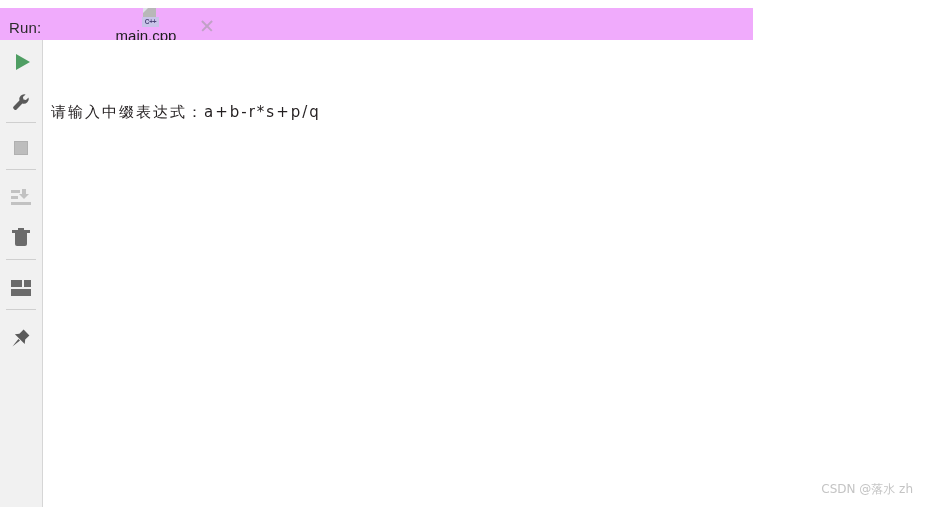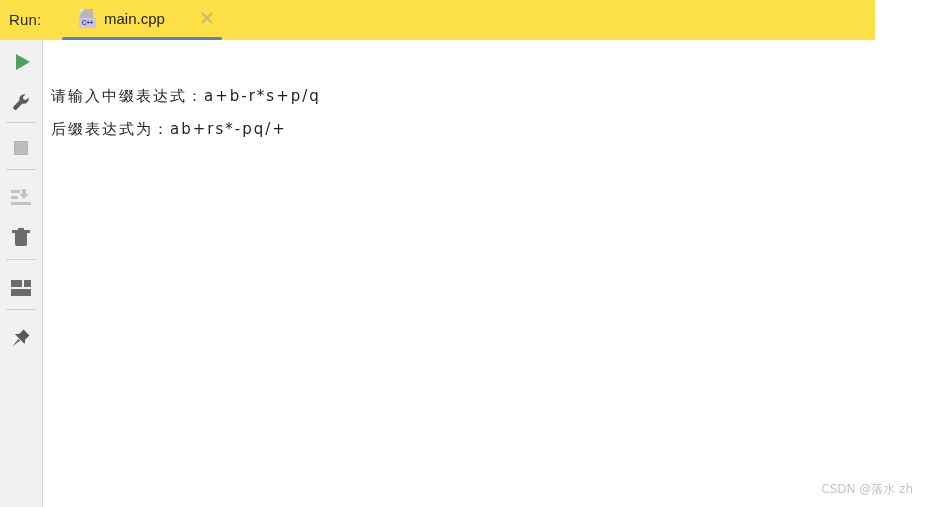--- a/index.html
+++ b/index.html
@@ -18,24 +18,24 @@
     position: relative;
     width: 933px;
     height: 507px;
     background: #ffffff;
   }
 
   
   .header {
     position: absolute;
     left: 0;
-    top: 0;
-    width: 875px;
+    top: 8px;
+    width: 753px;
     height: 40px;
-    background: #fde047;
+    background: #f0abfc;
     box-sizing: border-box;
   }
 
   .run-label {
     position: absolute;
     left: 9px;
     top: 11px;
     font-size: 15px;
     color: #2b2b2b;
     font-family: "Liberation Sans", sans-serif;
@@ -52,20 +52,21 @@
   }
 
   .tab-inner {
     position: absolute;
     left: 0;
     top: 0;
     width: 160px;
     height: 37px;
     display: flex;
     align-items: center;
+    flex-direction: column;
   }
 
   .tab-underline {
     position: absolute;
     left: 0;
     bottom: 0;
     width: 160px;
     height: 3px;
     background: #4a86c8;
     border-radius: 1.5px;
@@ -286,21 +287,21 @@
     top: 80px;
     color: #231f20;
   }
   .line-exit {
     top: 146px;
     color: #000080;
     font-weight: bold;
     letter-spacing: 0.6px;
   }
 
-  .cn { font-family: "DejaVu Sans", sans-serif; letter-spacing: 2px; }
+  .cn { font-family: "DejaVu Sans", sans-serif; letter-spacing: 2px; margin-top: 16px; }
 
   .watermark {
     position: absolute;
     right: 20px;
     bottom: 9px;
     font-size: 12px;
     color: #c4c4c4;
     font-family: "DejaVu Sans", sans-serif;
     white-space: nowrap;
   }
@@ -385,18 +386,17 @@
           <path d="M12.6 1.6 8.4 5.8 3.9 6.3l9.8 9.8 0.5-4.5 4.2-4.2-5.8-5.8z" fill="#5a5a5a"></path>
           <path d="M7.4 11.0 1.4 18.6 9.0 12.6z" fill="#5a5a5a"></path>
         </svg>
       </span>
     </div>
 
   </div>
 
   <div class="console">
     <div class="line line-prompt cn">请输入中缀表达式：a+b-r*s+p/q</div>
-    <div class="line line-result cn">后缀表达式为：ab+rs*-pq/+</div>
 
     <div class="watermark">CSDN @落水 zh</div>
   </div>
 
 </div>
 
 </body></html>

